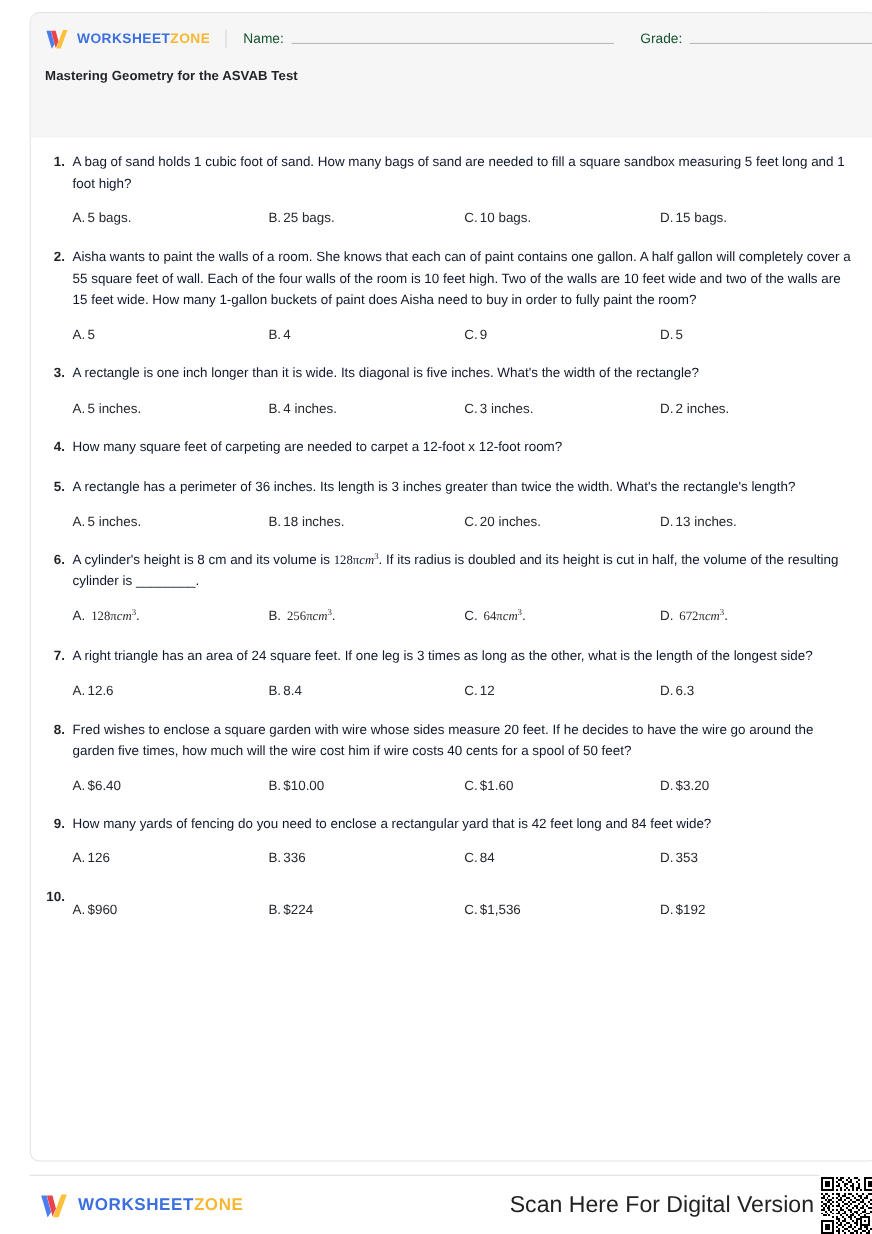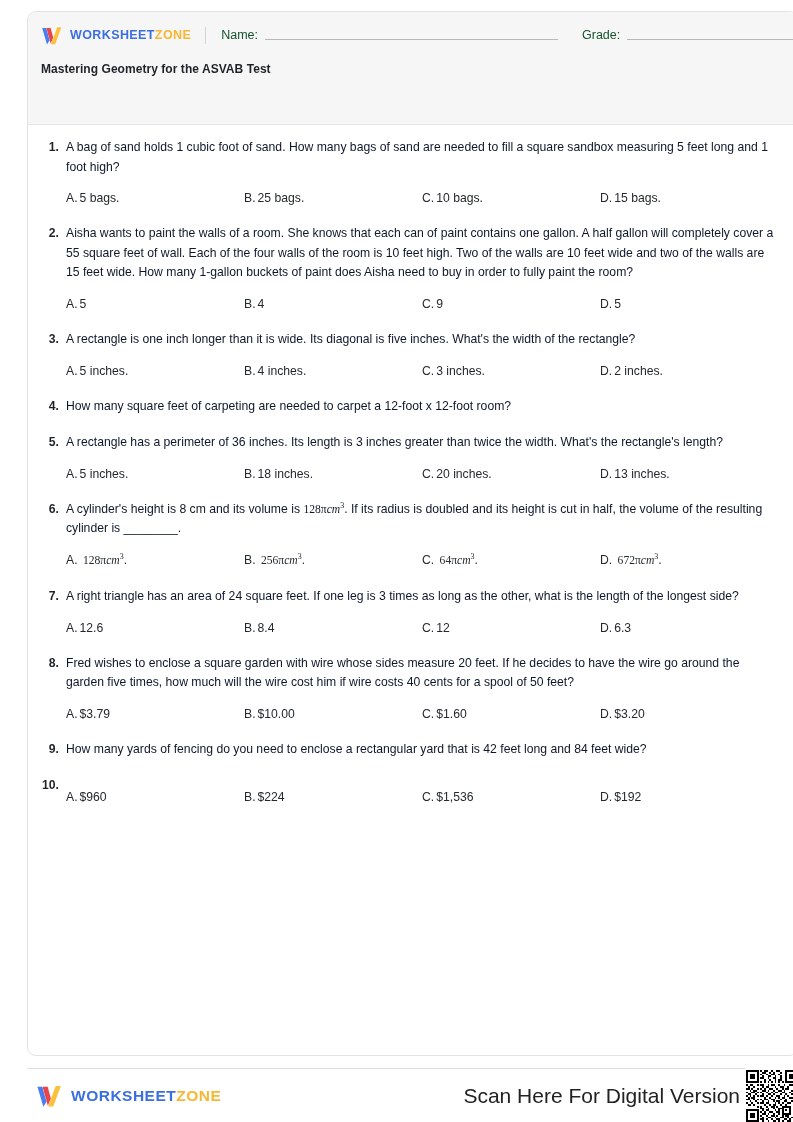--- a/index.html
+++ b/index.html
@@ -357,32 +357,38 @@
             <div class="q-option"><span class="opt-letter">D.</span><span>6.3</span></div>
           </div>
         </div>
       </div>
 
       <div class="question">
         <div class="q-num">8.</div>
         <div class="q-content">
           <p class="q-text">Fred wishes to enclose a square garden with wire whose sides measure 20 feet. If he decides to have the wire go around the garden five times, how much will the wire cost him if wire costs 40 cents for a spool of 50 feet?</p>
           <div class="q-options">
-            <div class="q-option"><span class="opt-letter">A.</span><span>$3.79</span></div>
+            <div class="q-option"><span class="opt-letter">A.</span><span>$6.40</span></div>
             <div class="q-option"><span class="opt-letter">B.</span><span>$10.00</span></div>
             <div class="q-option"><span class="opt-letter">C.</span><span>$1.60</span></div>
             <div class="q-option"><span class="opt-letter">D.</span><span>$3.20</span></div>
           </div>
         </div>
       </div>
 
       <div class="question">
         <div class="q-num">9.</div>
         <div class="q-content">
           <p class="q-text">How many yards of fencing do you need to enclose a rectangular yard that is 42 feet long and 84 feet wide?</p>
+          <div class="q-options">
+            <div class="q-option"><span class="opt-letter">A.</span><span>126</span></div>
+            <div class="q-option"><span class="opt-letter">B.</span><span>336</span></div>
+            <div class="q-option"><span class="opt-letter">C.</span><span>84</span></div>
+            <div class="q-option"><span class="opt-letter">D.</span><span>353</span></div>
+          </div>
         </div>
       </div>
 
       <div class="question">
         <div class="q-num">10.</div>
         <div class="q-content">
           <div class="q-options">
             <div class="q-option"><span class="opt-letter">A.</span><span>$960</span></div>
             <div class="q-option"><span class="opt-letter">B.</span><span>$224</span></div>
             <div class="q-option"><span class="opt-letter">C.</span><span>$1,536</span></div>

